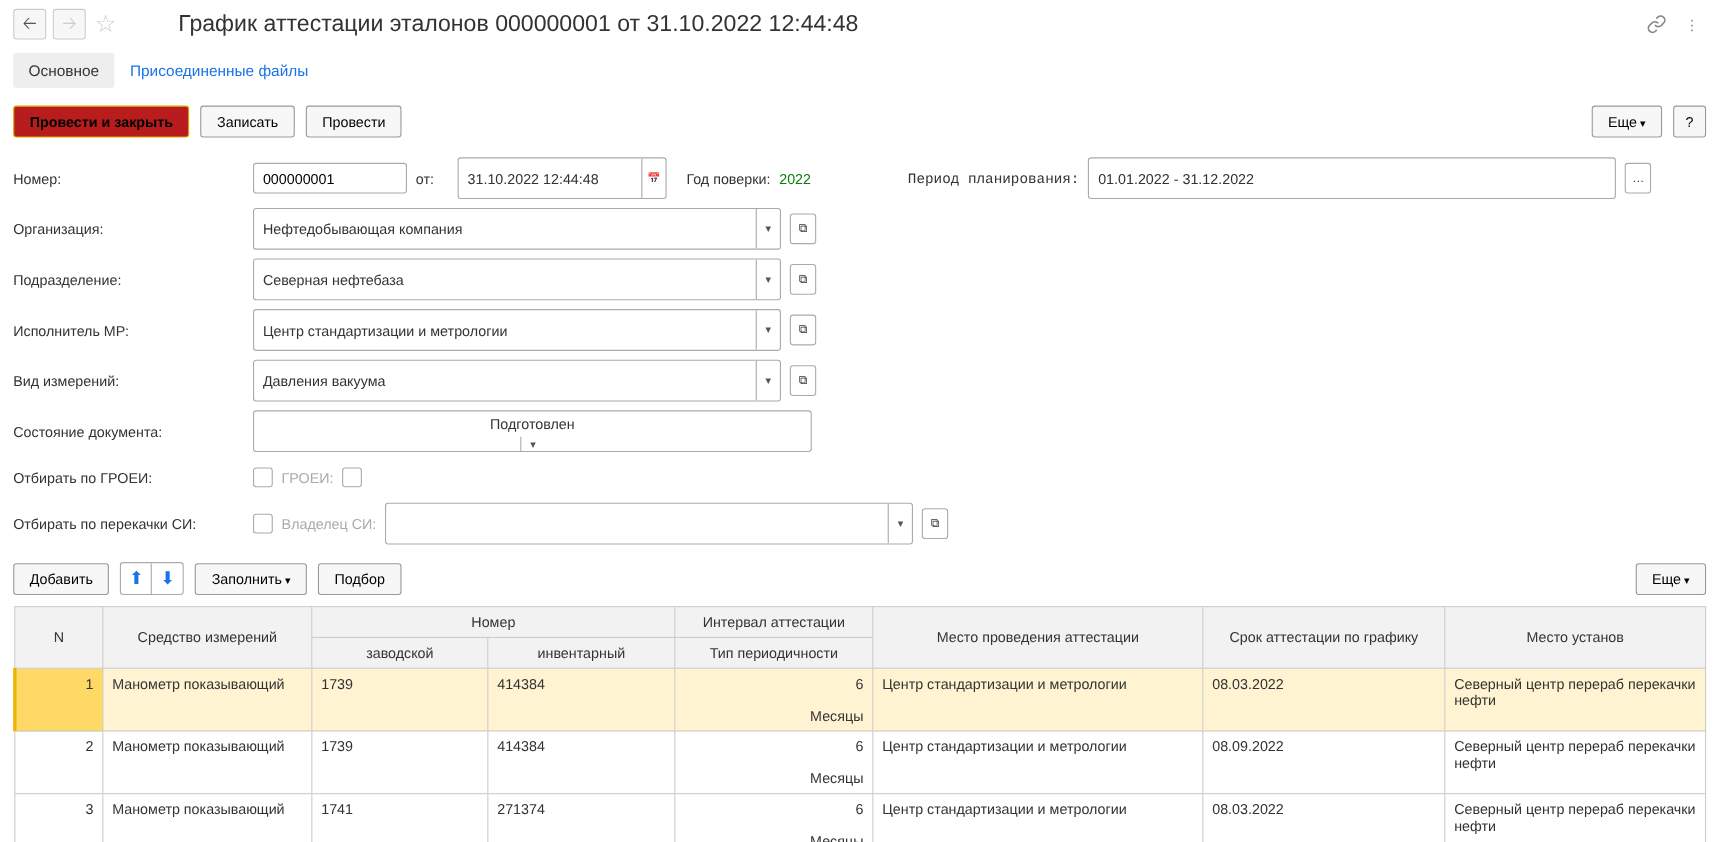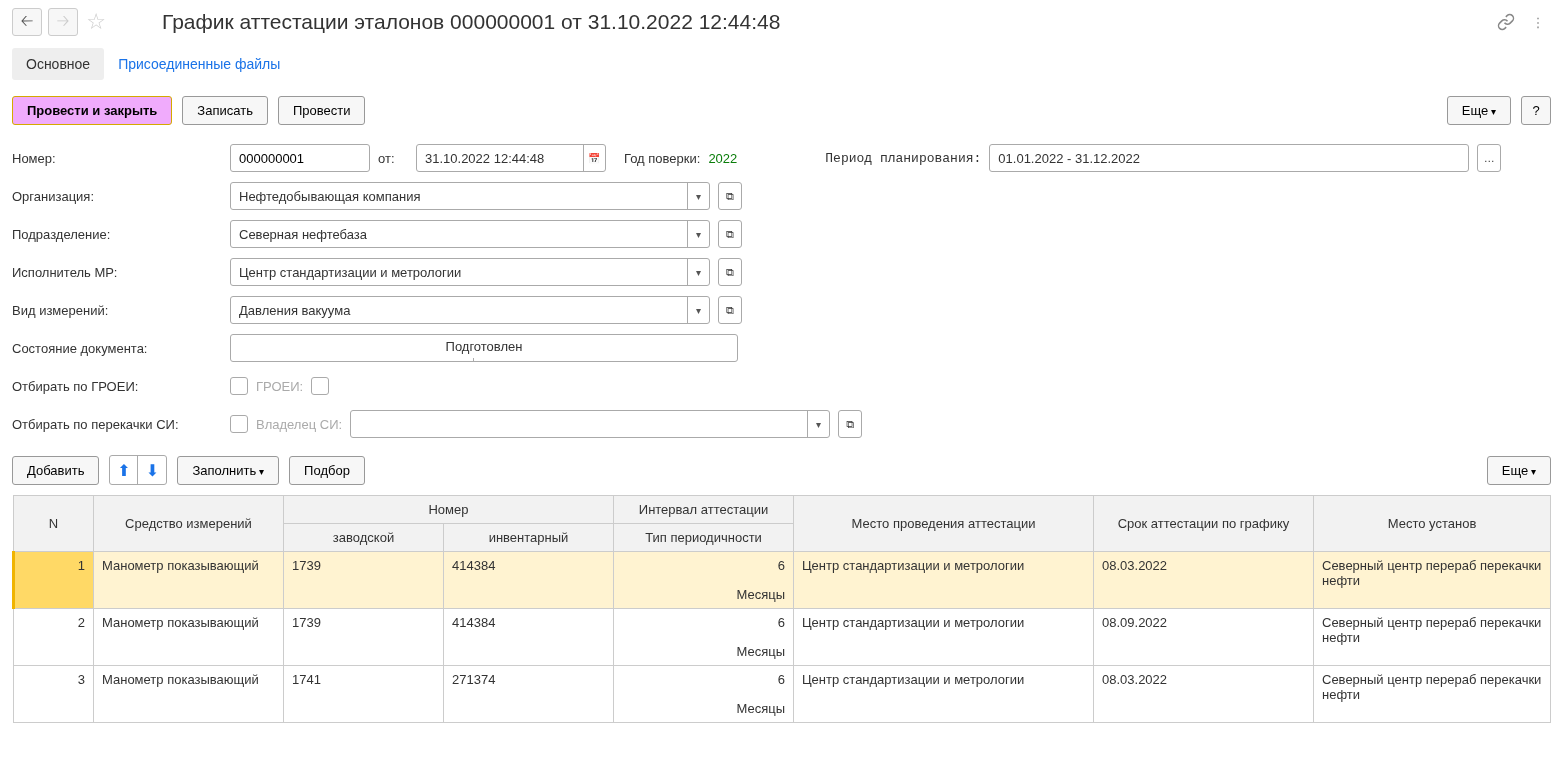--- a/index.html
+++ b/index.html
@@ -12,32 +12,32 @@
   .page-title { font-size: 21px; font-weight: normal; color: #333; flex: 1; margin-left: 48px; }
   .header-icon { width: 26px; height: 26px; display: flex; align-items: center; justify-content: center; color: #888; cursor: pointer; }
   
   .tabs-row { display: flex; gap: 0; margin-bottom: 16px; }
   .tab { padding: 8px 14px; font-size: 14px; cursor: pointer; }
   .tab.active { background: #eee; border-radius: 3px; }
   .tab.link { color: #1a73e8; }
   
   .toolbar { display: flex; gap: 10px; align-items: center; margin-bottom: 18px; }
   .btn { padding: 6px 14px; border: 1px solid #999; background: #f7f7f7; border-radius: 3px; cursor: pointer; font-size: 13px; }
-  .btn.primary { background: #f0abfc; border-color: #d4a900; font-weight: bold; }
+  .btn.primary { background: #b91c1c; border-color: #d4a900; font-weight: bold; }
   .btn.dropdown::after { content: " ▾"; font-size: 10px; }
   .spacer { flex: 1; }
   
   .form-row { display: flex; align-items: center; gap: 8px; margin-bottom: 8px; min-height: 30px; }
   .form-label { width: 210px; color: #333; }
   .form-label-narrow { width: auto; min-width: 30px; }
   .input-text { border: 1px solid #aaa; border-radius: 3px; padding: 4px 8px; font-size: 13px; height: 28px; }
   .input-wide { width: 480px; }
   .input-med { width: 140px; }
   .input-date { width: 190px; }
-  .input-select { display: flex; align-items: center; border: 1px solid #aaa; border-radius: 3px; height: 28px; overflow: hidden; }
+  .input-select { display: flex; align-items: center; border: 1px solid #aaa; border-radius: 3px; height: 38px; overflow: hidden; }
   .input-select .val { flex: 1; padding: 4px 8px; }
   .input-select .dd-btn { width: 22px; height: 100%; border-left: 1px solid #aaa; display: flex; align-items: center; justify-content: center; font-size: 10px; color: #555; cursor: pointer; }
   .ext-btn { width: 24px; height: 28px; border: 1px solid #aaa; border-radius: 3px; display: flex; align-items: center; justify-content: center; font-size: 11px; cursor: pointer; }
   .year-value { color: #0a7d0a; }
   .checkbox { width: 18px; height: 18px; border: 1px solid #aaa; border-radius: 3px; }
   .disabled-label { color: #aaa; }
   
   .table-toolbar { display: flex; gap: 10px; align-items: center; margin: 16px 0 10px 0; }
   .arrow-btn { width: 28px; height: 28px; border: 1px solid #aaa; border-radius: 3px; display: flex; align-items: center; justify-content: center; font-size: 16px; cursor: pointer; }
   .arrow-btn.up { color: #1a73e8; }

